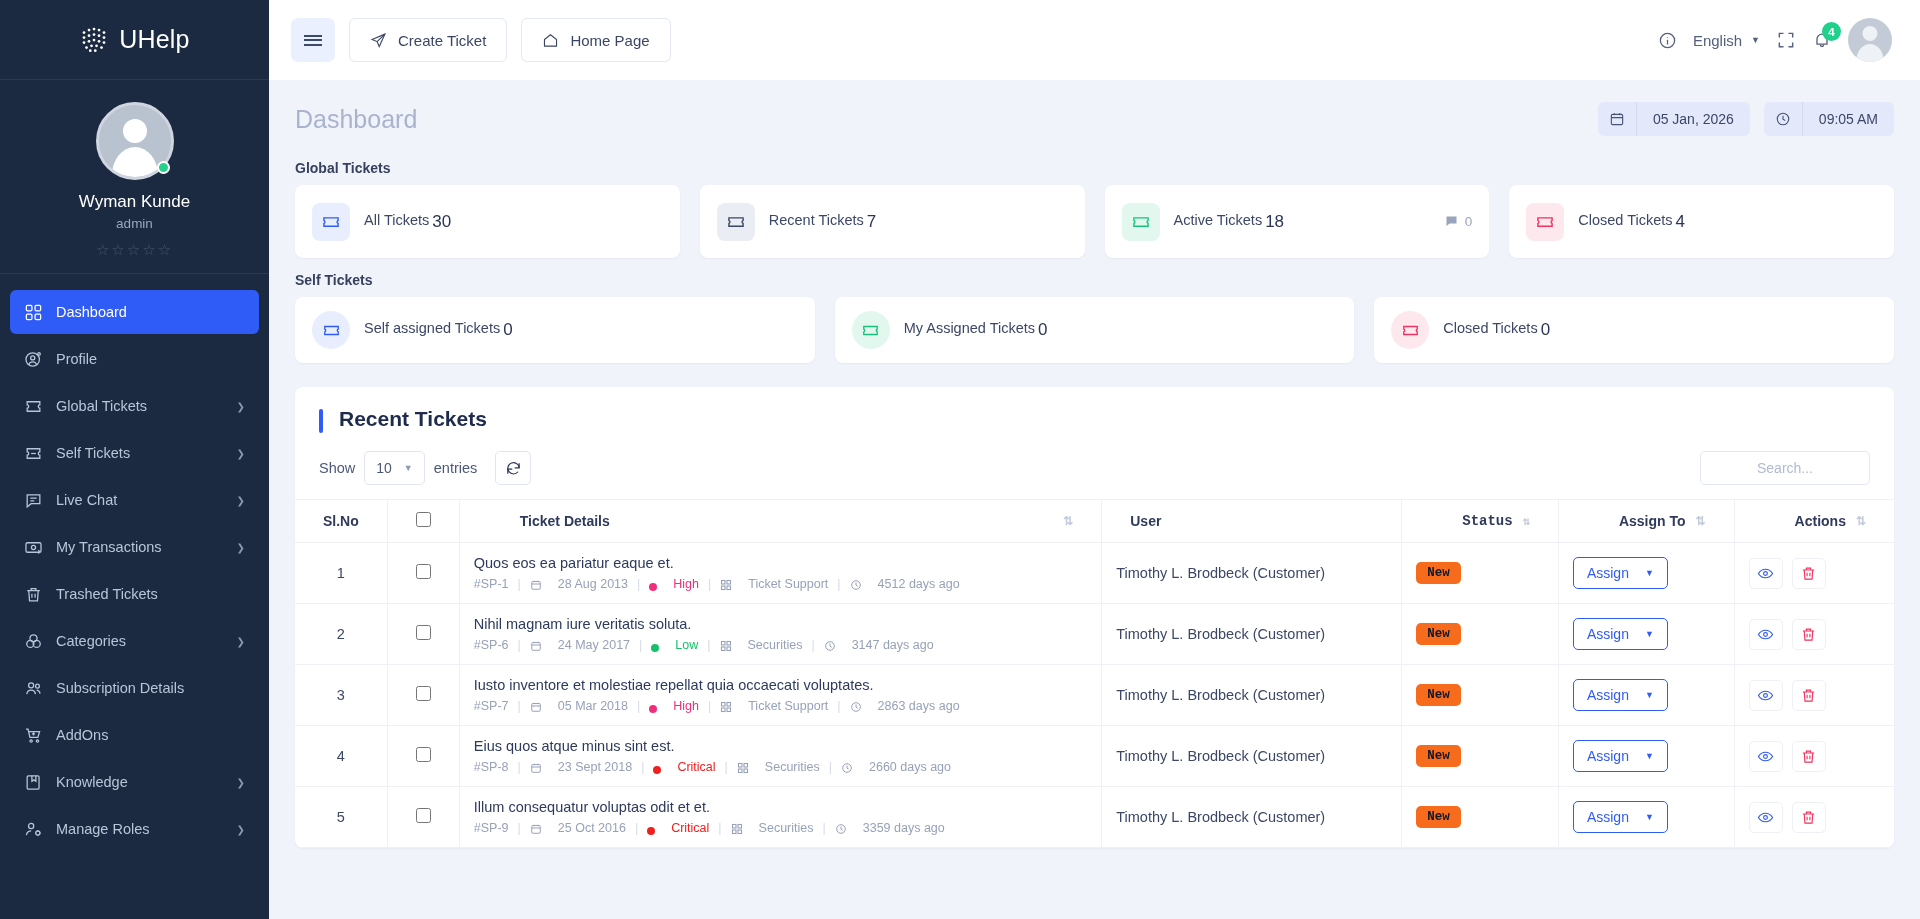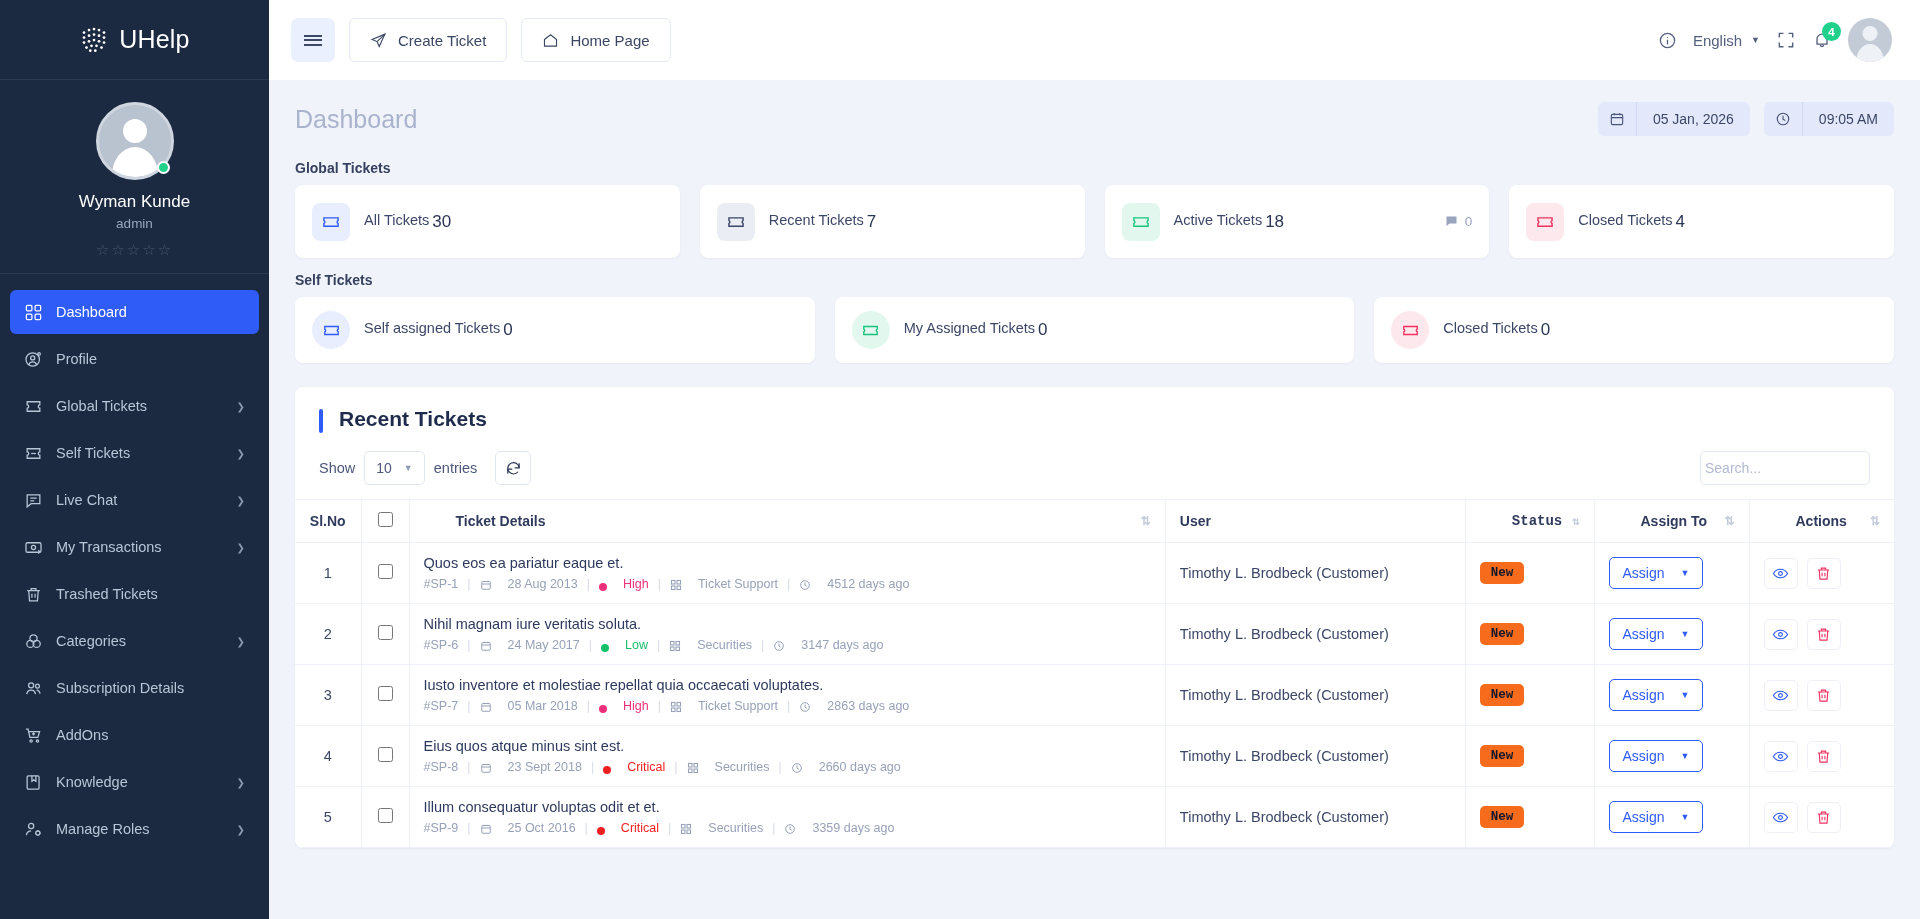--- a/index.html
+++ b/index.html
@@ -149,28 +149,28 @@
     border: 1px solid #e0e5f0; border-radius: 5px; color: #4c577a; font-size: 14px; cursor: pointer;
   }
   .select-caret { font-size: 9px; color: #8f99b3; }
   .refresh-btn {
     width: 36px; height: 34px; border: 1px solid #e0e5f0; border-radius: 5px;
     display: flex; align-items: center; justify-content: center; margin-left: 18px; cursor: pointer;
   }
   .search-input {
     margin-left: auto; width: 170px; height: 34px; border: 1px solid #e2e7f2;
     border-radius: 5px; padding: 0 4px; font-size: 14px; color: #4c577a;
-    font-family: "Liberation Sans", sans-serif; outline: none;
+    font-family: "Liberation Sans", sans-serif; outline: none; text-align: center;
   }
   .search-input::placeholder { color: #b2bad2; }
 
   table { width: 100%; border-collapse: collapse; }
   thead th {
     font-size: 14px; color: #2f3a5c; font-weight: 700; text-align: left;
-    padding: 12px 14px; border-top: 1px solid #edf0f7; border-bottom: 1px solid #edf0f7;
+    padding: 12px 28px; border-top: 1px solid #edf0f7; border-bottom: 1px solid #edf0f7;
     border-right: 1px solid #edf0f7; white-space: nowrap;
   }
   thead th:last-child { border-right: none; }
   .th-flex { display: flex; align-items: center; margin-left: 32px; }
   .sort-ico { margin-left: auto; color: #c3cada; font-size: 12px; padding-left: 10px; }
   tbody td {
     padding: 12px 14px; border-bottom: 1px solid #eef1f7; border-right: 1px solid #eef1f7;
     font-size: 14.5px; color: #3c4767; vertical-align: middle;
   }
   tbody td:last-child { border-right: none; }

